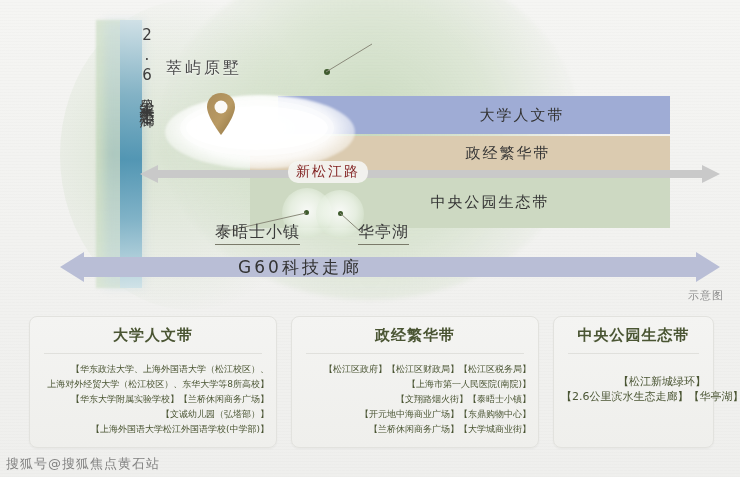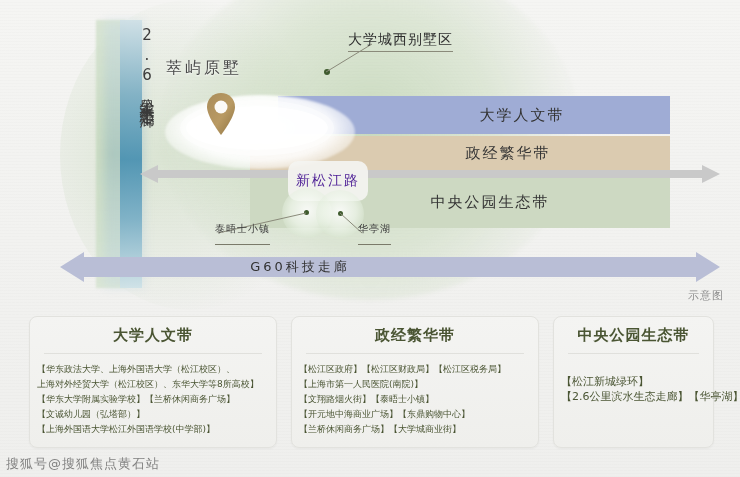--- a/index.html
+++ b/index.html
@@ -86,50 +86,50 @@
   #band-park{left:250px;top:176px;width:420px;height:52px;background:#cdd9c2;}
   #band-univ .band-label,#band-econ .band-label,#band-park .band-label{
     position:relative;left:48px;color:#343434;}
   #band-park .band-label{left:30px;}
 
   
   #road-arrow{position:absolute;left:140px;top:162px;width:580px;height:24px;}
   #road-label{
     position:absolute;left:288px;top:161px;
     background:rgba(244,244,241,0.92);
-    padding:11px 8px;border-radius:10px;
-    font-size:14px;letter-spacing:2px;color:#4c1d95;
+    padding:2px 8px;border-radius:10px;
+    font-size:14px;letter-spacing:2px;color:#7f1d1d;
     font-family:Liberation Serif, serif;
   }
 
   
   .spot{position:absolute;border-radius:50%;
         background:radial-gradient(circle at 50% 45%, rgba(255,255,255,0.85) 0%, rgba(238,245,234,0.75) 45%, rgba(214,229,206,0.35) 75%, rgba(214,229,206,0) 100%);}
   #spot-a{left:282px;top:188px;width:50px;height:50px;}
   #spot-b{left:316px;top:190px;width:48px;height:48px;}
   .spot-dot{position:absolute;width:5px;height:5px;border-radius:50%;background:#3f5b2e;}
   #dot-a{left:304px;top:210px;}
   #dot-b{left:338px;top:211px;}
-  .spot-label{position:absolute;font-size:10px;letter-spacing:1px;color:#3a3a3a;
+  .spot-label{position:absolute;font-size:16px;letter-spacing:1px;color:#3a3a3a;
               font-family:"DejaVu Sans","Liberation Sans",sans-serif;
-              border-bottom:1px solid #7a7a6a;padding-bottom:8px;}
+              border-bottom:1px solid #7a7a6a;padding-bottom:1px;}
   #label-a{left:215px;top:222px;}
   #label-b{left:358px;top:222px;font-family:Liberation Serif, serif;}
 
   
   #callout-villa{position:absolute;left:348px;top:31px;font-size:14px;letter-spacing:1px;
                  color:#2e2e2e;border-bottom:1px solid #8a8a7a;padding-bottom:2px;
                  font-family:"DejaVu Sans","Liberation Sans",sans-serif;}
   #dot-villa{position:absolute;left:324px;top:69px;width:6px;height:6px;border-radius:50%;background:#3f5b2e;}
 
   
   #g60-bar{position:absolute;left:60px;top:250px;width:660px;height:34px;}
   #g60-label{position:absolute;left:0;top:250px;width:600px;height:34px;
              display:flex;align-items:center;justify-content:center;
-             font-size:13px;letter-spacing:3px;color:#333;
+             font-size:17px;letter-spacing:3px;color:#333;
              font-family:"DejaVu Sans","Liberation Sans",sans-serif;}
 
   #note-schematic{position:absolute;right:16px;top:288px;font-size:11px;color:#8b8b8b;
                   letter-spacing:1px;font-family:"DejaVu Sans","Liberation Sans",sans-serif;}
 
   
   #cards{position:absolute;left:0;top:316px;width:740px;height:140px;}
   .card{
     position:absolute;top:0;
     background:linear-gradient(180deg,#f4f4f2 0%,#efefec 100%);
@@ -141,21 +141,21 @@
   #card-2{left:291px;width:248px;}
   #card-3{left:553px;width:161px;}
   .card-title{
     text-align:center;font-size:15px;color:#4a5533;letter-spacing:1px;
     font-family:"DejaVu Sans","Liberation Sans",sans-serif;font-weight:bold;
     padding-bottom:8px;
   }
   .card-rule{height:1px;background:#e0e0dc;margin:0 14px 8px 14px;}
   .card-lines{padding:0 7px;}
   .card-line{
-    text-align:left;font-size:9px;color:#4a5533;line-height:15px;
+    text-align:right;font-size:9px;color:#4a5533;line-height:15px;
     font-family:"DejaVu Sans","Liberation Sans",sans-serif;white-space:nowrap;
   }
   #card-3 .card-line{font-size:11px;}
 
   
   #watermark{
     position:absolute;left:6px;top:455px;font-size:13px;color:#6f6f6f;
     letter-spacing:1px;font-family:"DejaVu Sans","Liberation Sans",sans-serif;
     opacity:0.85;
   }
@@ -198,21 +198,20 @@
         </linearGradient>
       </defs>
       <path d="M16 1 C8 1 2 7 2 15 C2 25 16 43 16 43 C16 43 30 25 30 15 C30 7 24 1 16 1 Z" fill="url(#pinGrad)"></path>
       <circle cx="16" cy="15" r="6.5" fill="#ffffff" opacity="0.95"></circle>
     </svg>
 
     <div id="dot-villa"></div>
     <svg style="position:absolute;left:320px;top:40px;width:60px;height:36px;" viewBox="0 0 60 36">
       <line x1="6" y1="32" x2="52" y2="4" stroke="#8a8a7a" stroke-width="1"></line>
     </svg>
-    <div id="callout-villa">大学城西别墅区</div>
 
     <svg id="road-arrow" viewBox="0 0 580 24" preserveAspectRatio="none">
       <polygon points="0,12 18,3 18,8 562,8 562,3 580,12 562,21 562,16 18,16 18,21" fill="#c9c9c9"></polygon>
     </svg>
     <div id="road-label">新松江路</div>
 
     <div class="spot" id="spot-a"></div>
     <div class="spot" id="spot-b"></div>
     <div class="spot-dot" id="dot-a"></div>
     <div class="spot-dot" id="dot-b"></div>

